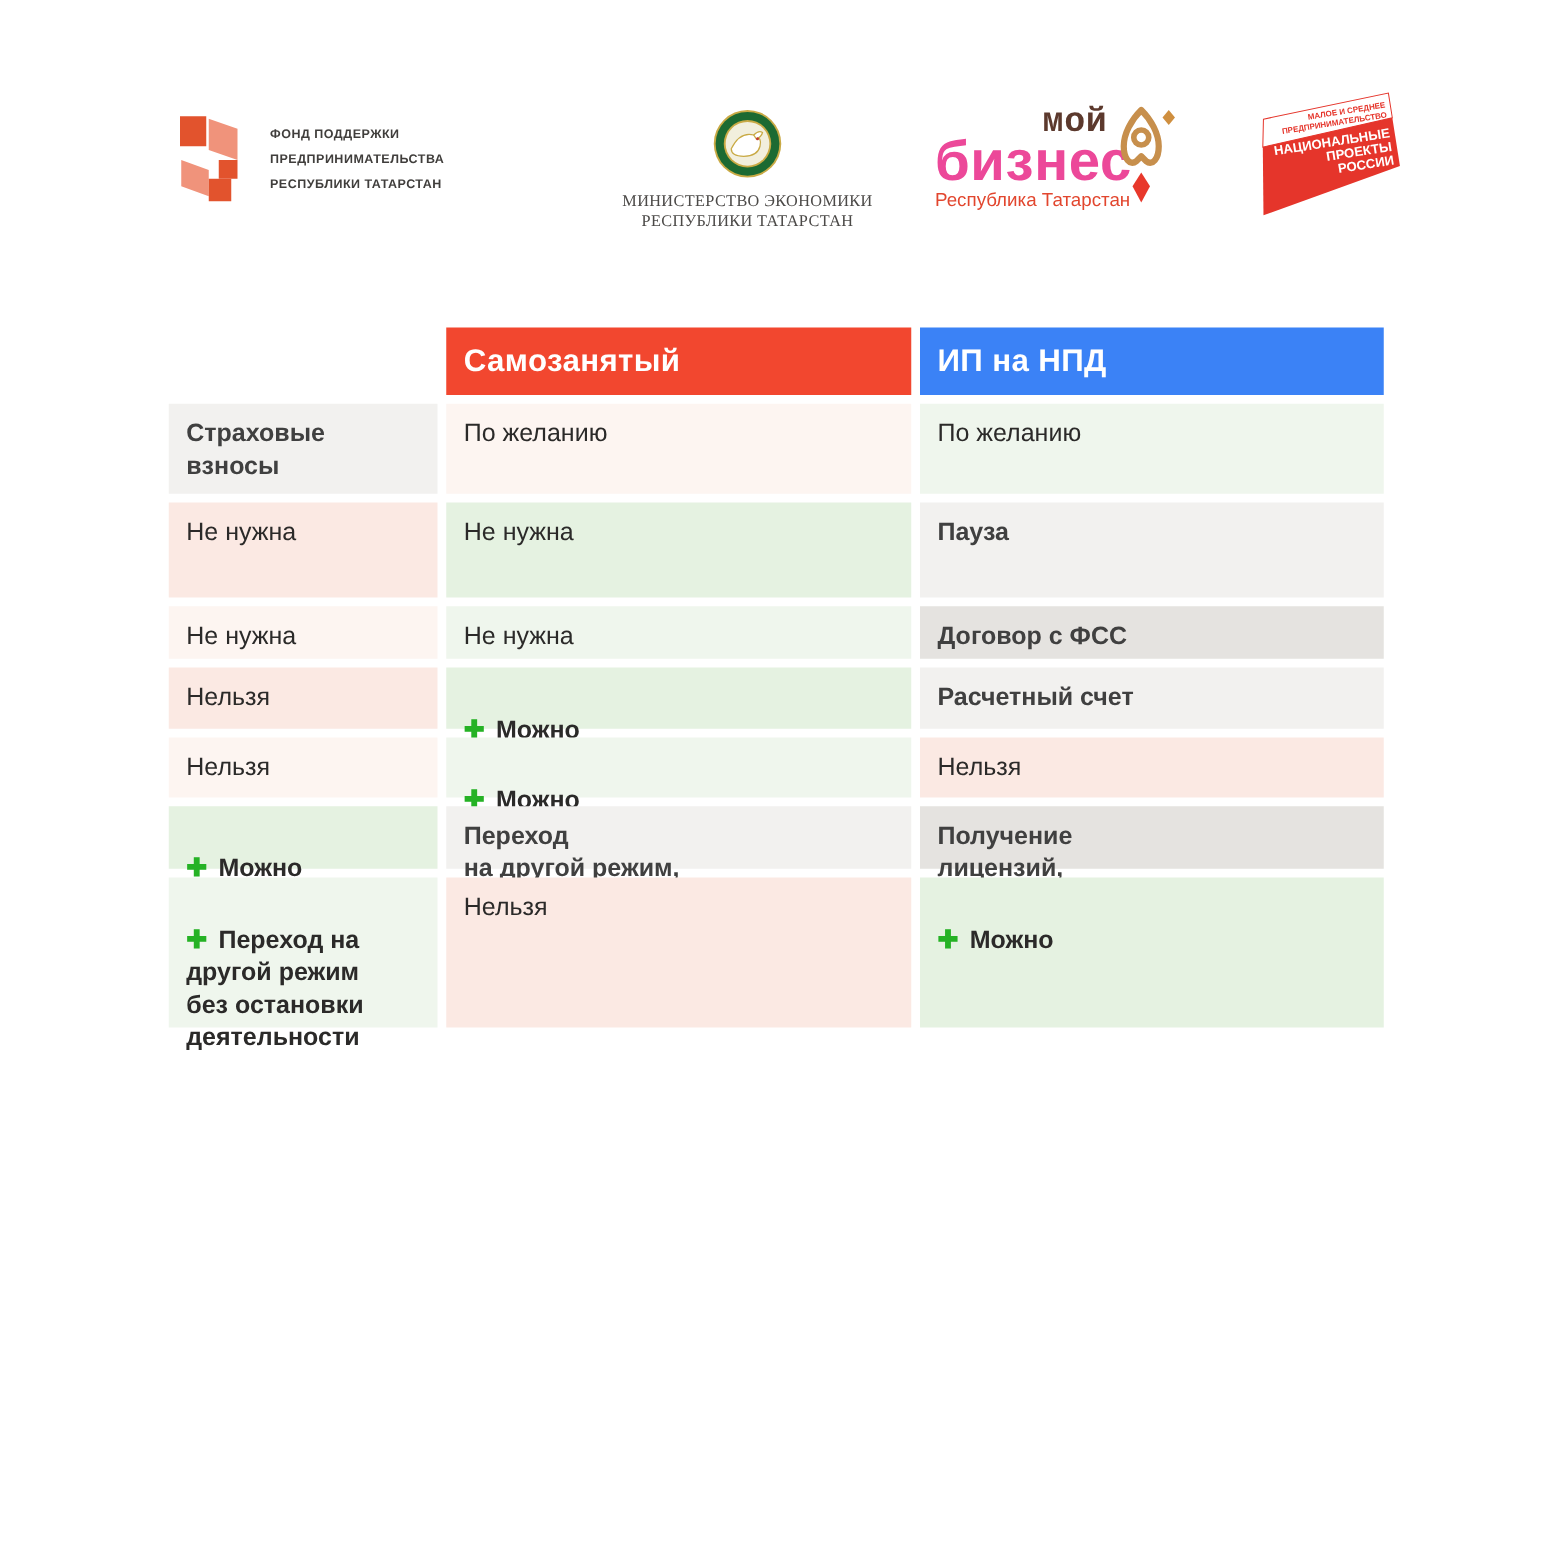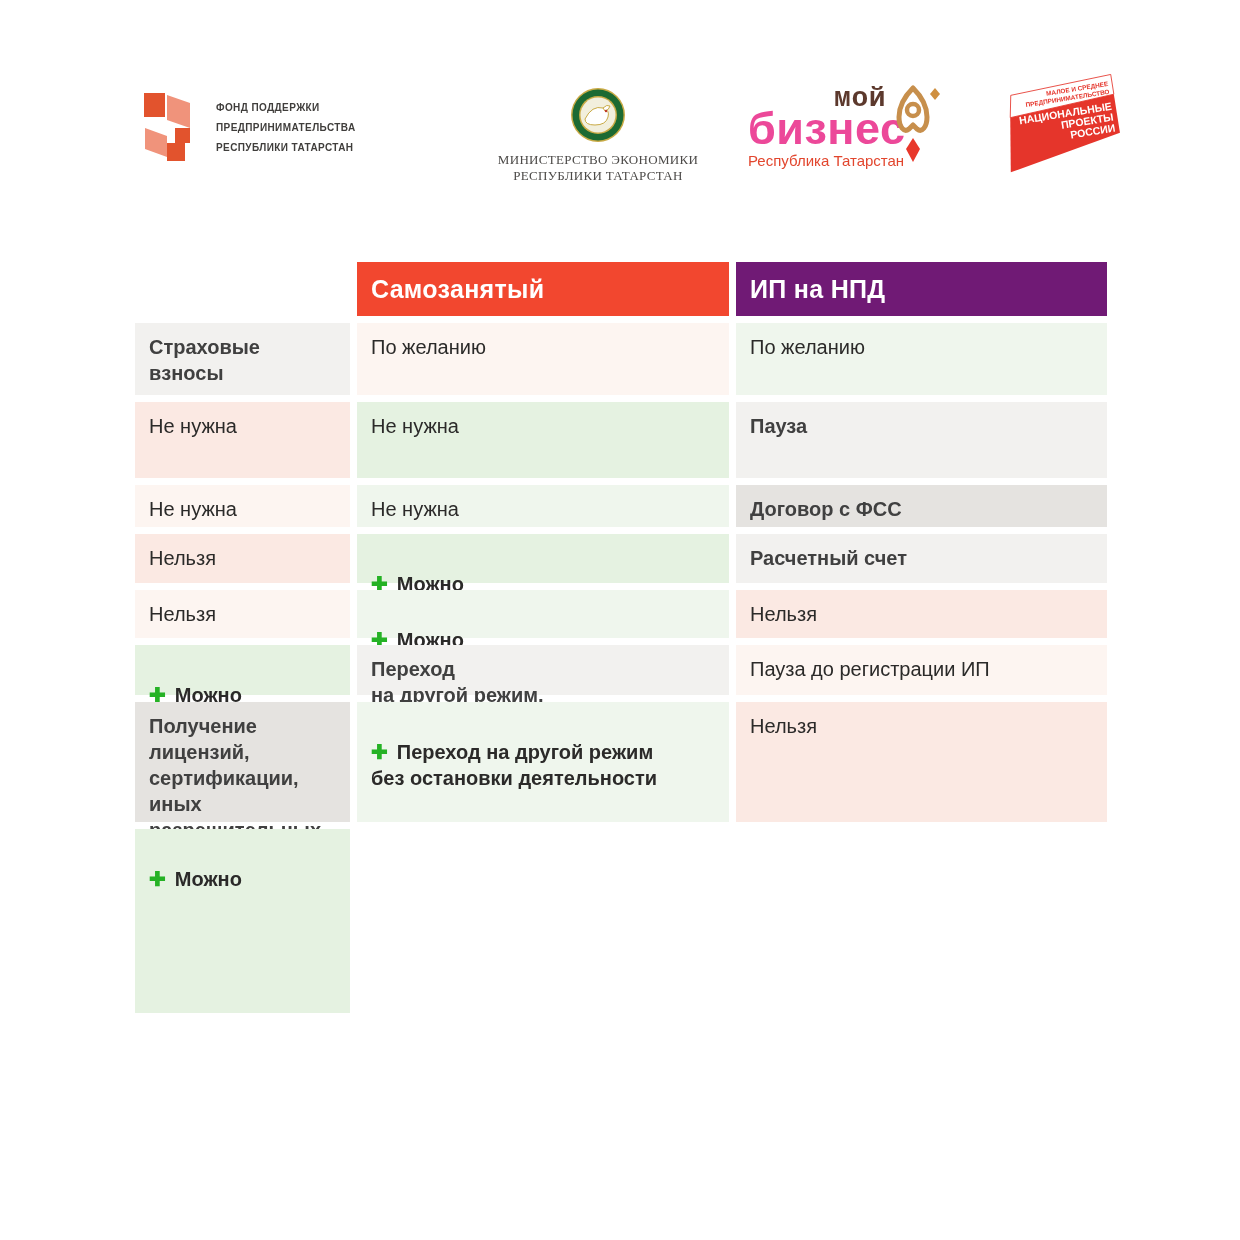--- a/index.html
+++ b/index.html
@@ -23,21 +23,21 @@
   .np-logo{left:1000px;top:82px;width:120px;height:86px;transform:rotate(-9deg);}
 
   
   .table-grid{position:absolute;left:135px;top:262px;width:1112px;
               display:grid;grid-template-columns:215px 372px 371px;
               grid-template-rows:54px 72px 76px 42px 49px 48px 50px 120px 184px;
               column-gap:7px;row-gap:7px;}
   .hd{display:flex;align-items:center;padding:0 14px;color:#ffffff;
       font-weight:bold;font-size:25px;letter-spacing:.3px;}
   .hd-self{background:#f2472f;}
-  .hd-ip{background:#701a75;}
+  .hd-ip{background:#3b82f6;}
   .cell{padding:11px 14px;font-size:20px;line-height:26px;white-space:pre-line;box-sizing:border-box;}
   .lbl{background:#f2f1ef;font-weight:bold;color:#404040;}
   .v1{background:#fdf5f1;}
   .v2{background:#eff6ed;}
   .alt.lbl{background:#e5e3e0;}
   .alt.v1{background:#fbe9e3;}
   .alt.v2{background:#e5f2e1;}
   .strong{font-weight:bold;}
   .plus{color:#25b225;font-weight:bold;margin-right:9px;font-size:20px;}
 </style>
@@ -131,21 +131,20 @@
 
     <div class="cell v1 alt">Нельзя</div>
     <div class="cell v2 alt">
       <span class="plus">✚</span><span class="strong">Можно</span>
     </div>
 
     <div class="cell lbl">Переход
 на другой режим,
 если нарушаются
 условия НПД</div>
-    <div class="cell v1">Пауза до регистрации ИП</div>
     <div class="cell lbl alt">Получение
 лицензий,
 сертификации,
 иных
 разрешительных
 документов</div>
 
     <div class="cell v2">
       <span class="plus">✚</span><span class="strong">Переход на другой режим
 без остановки деятельности</span>

